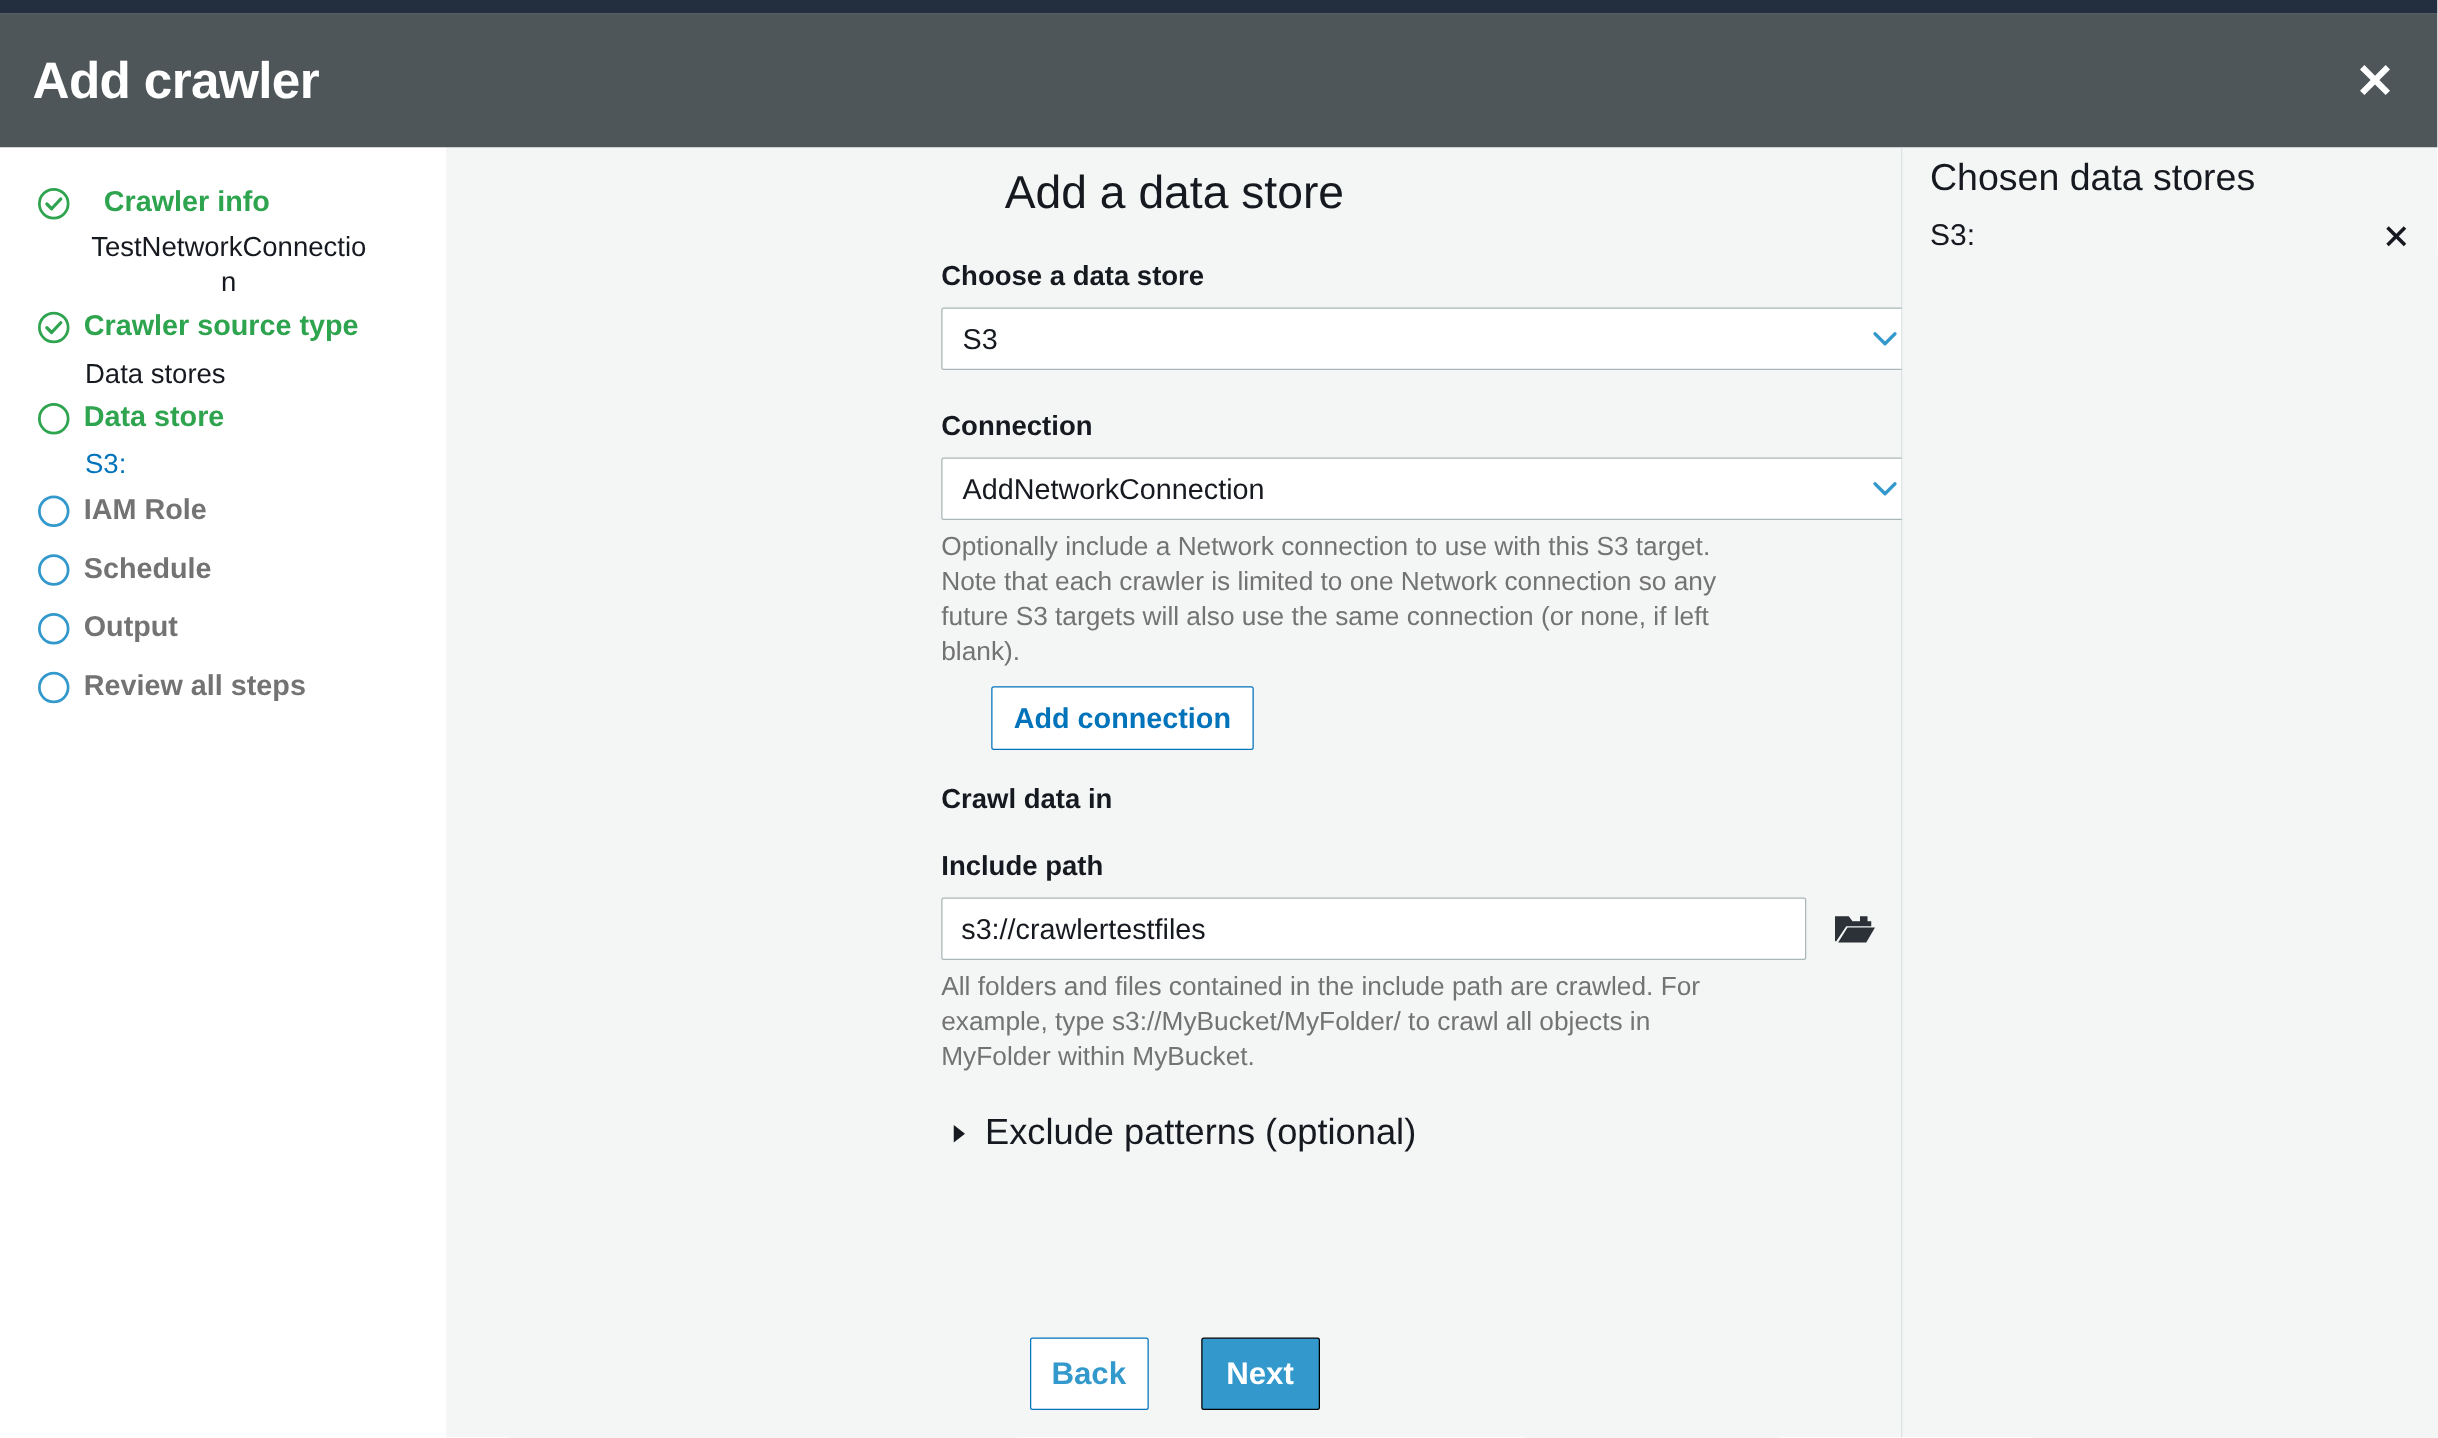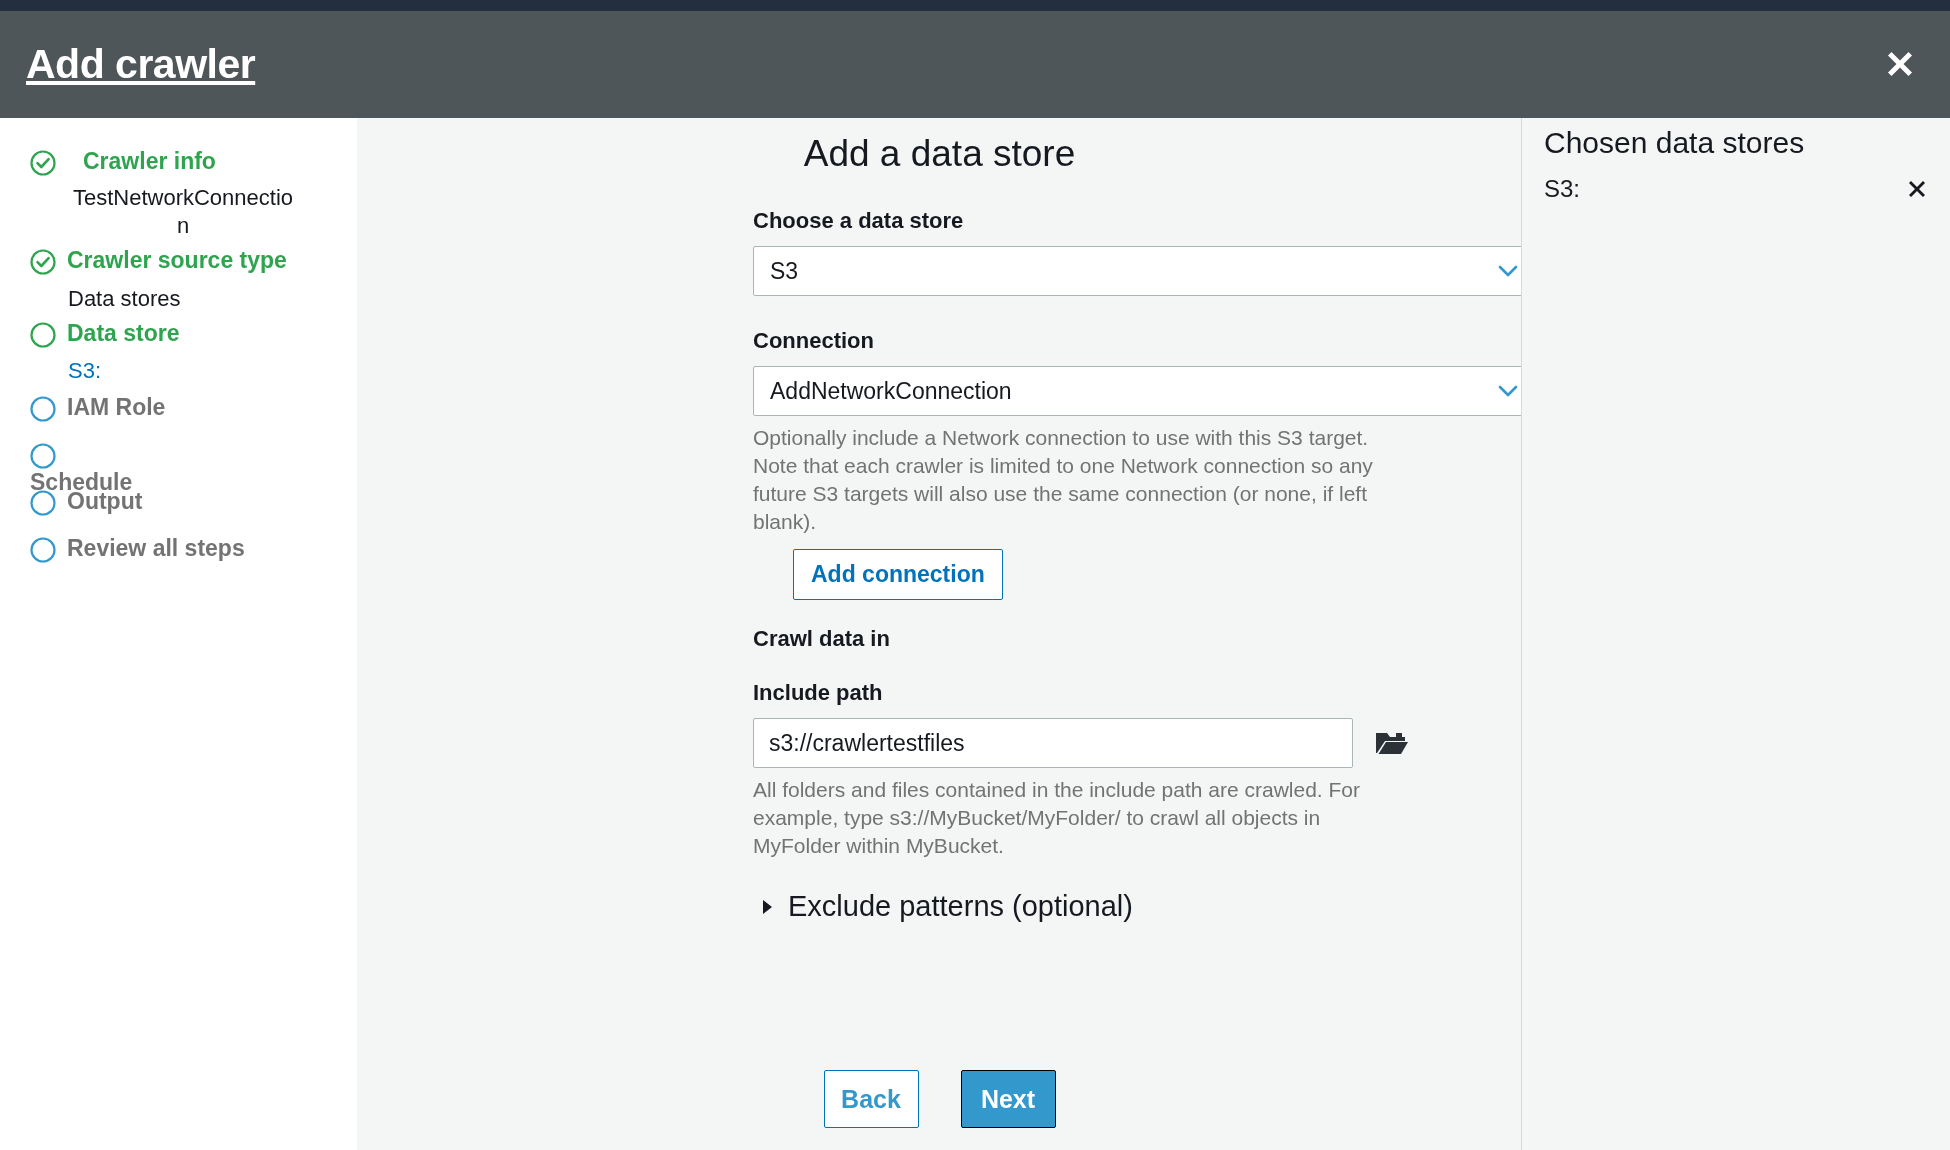--- a/index.html
+++ b/index.html
@@ -32,21 +32,20 @@
     background: #4f5659;
   }
   .modal-title {
     position: absolute;
     left: 26px;
     top: 30px;
     font-size: 41px;
     font-weight: bold;
     color: #ffffff;
     letter-spacing: -0.5px;
-    text-decoration: underline;
   }
   .close-x {
     position: absolute;
     right: 28px;
     top: 31px;
     width: 44px;
     height: 44px;
     cursor: pointer;
   }
   .close-x svg { display:block; }
@@ -223,21 +222,21 @@
   .radio-label {
     font-size: 23px;
     color: #16191f;
   }
 
   .text-input-row {
     display: flex;
     align-items: center;
   }
   .text-input {
-    width: 600px;
+    width: 692px;
     height: 50px;
     background: #ffffff;
     border: 1px solid #aab7b8;
     border-radius: 2px;
     box-sizing: border-box;
     font-family: "Liberation Sans", sans-serif;
     font-size: 23px;
     color: #16191f;
     padding: 0 15px;
     outline: none;
@@ -386,21 +385,21 @@
 
     <div class="step" style="top:276px;">
       <span class="step-icon">
         <svg width="26" height="26" viewBox="0 0 26 26">
           <circle cx="13" cy="13" r="11.5" fill="none" stroke="#3399cc" stroke-width="2.2"></circle>
         </svg>
       </span>
       <span class="step-label future">IAM Role</span>
     </div>
 
-    <div class="step" style="top:323px;flex-direction:column;">
+    <div class="step" style="top:323px;">
       <span class="step-icon">
         <svg width="26" height="26" viewBox="0 0 26 26">
           <circle cx="13" cy="13" r="11.5" fill="none" stroke="#3399cc" stroke-width="2.2"></circle>
         </svg>
       </span>
       <span class="step-label future">Schedule</span>
     </div>
 
     <div class="step" style="top:370px;">
       <span class="step-icon">

